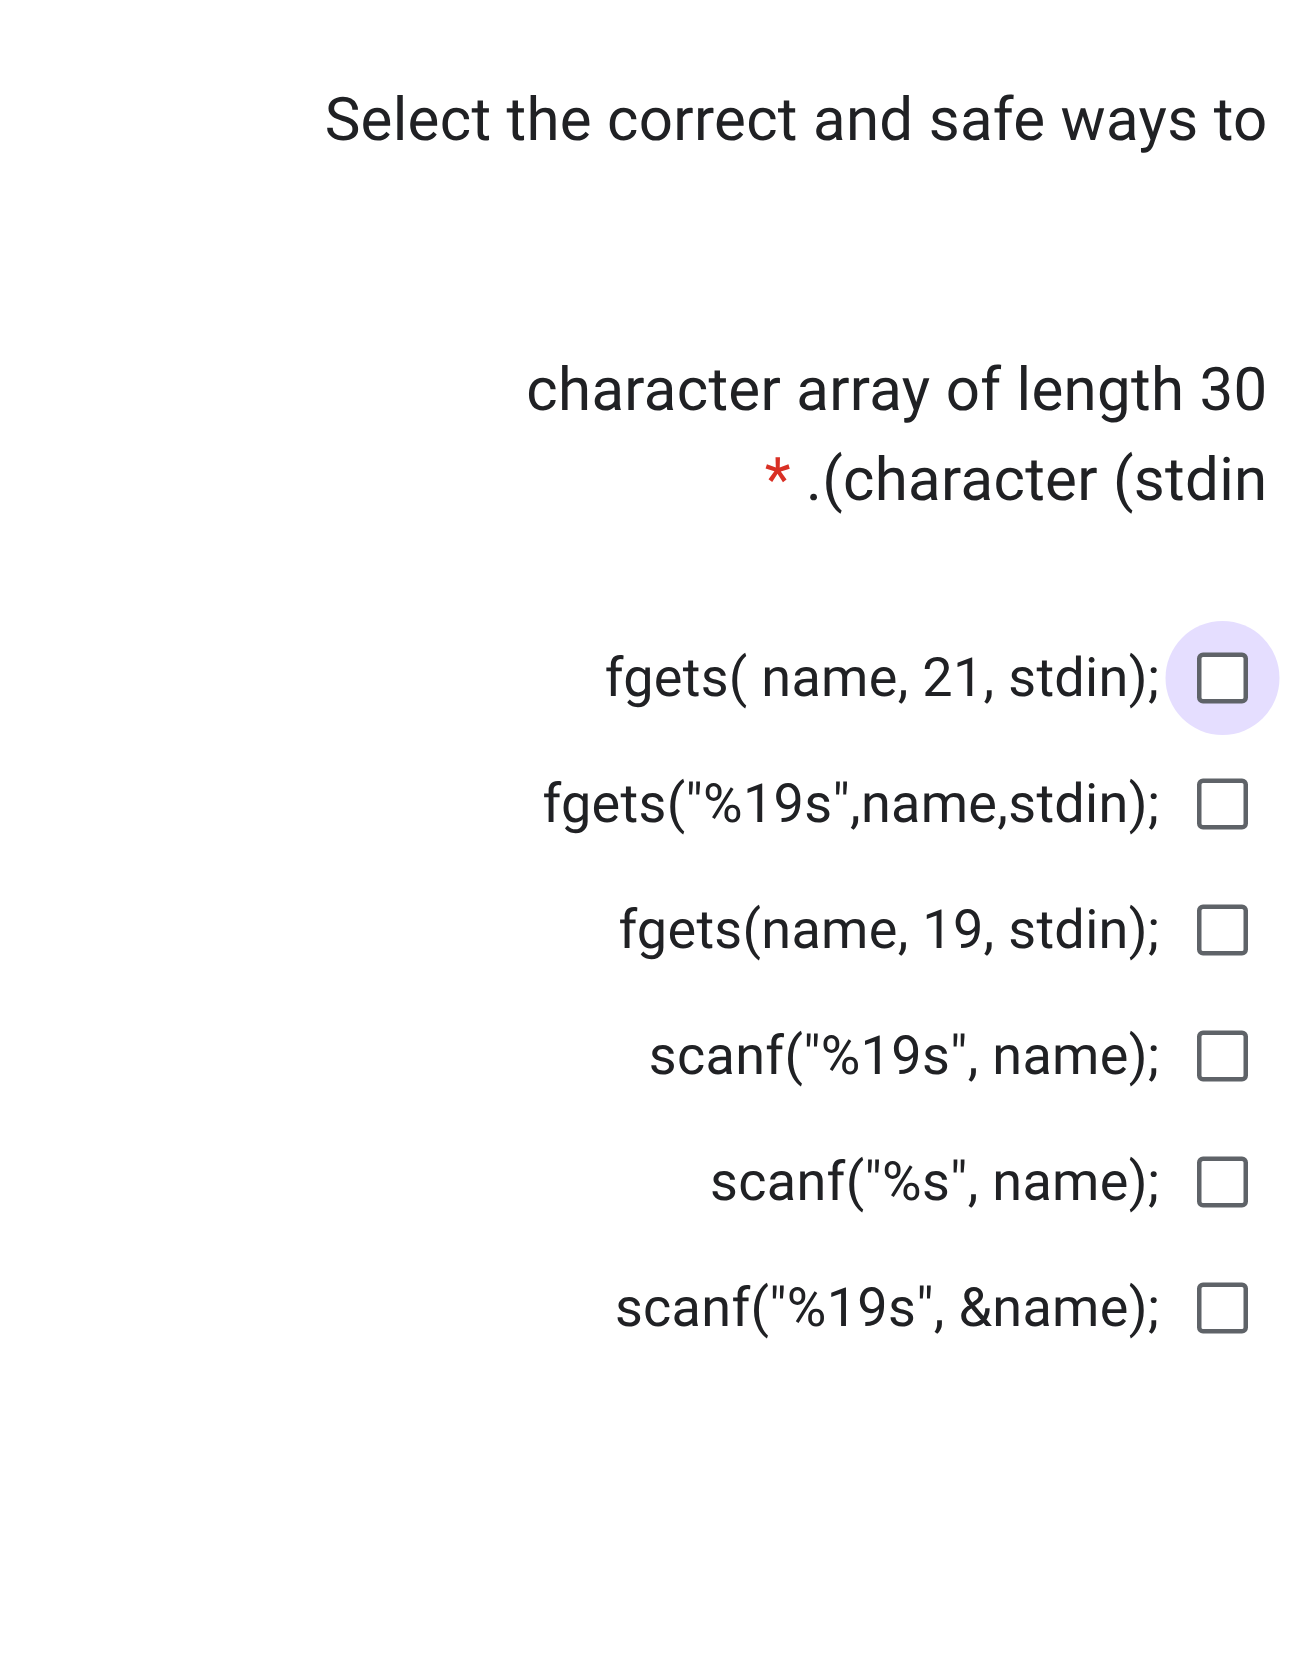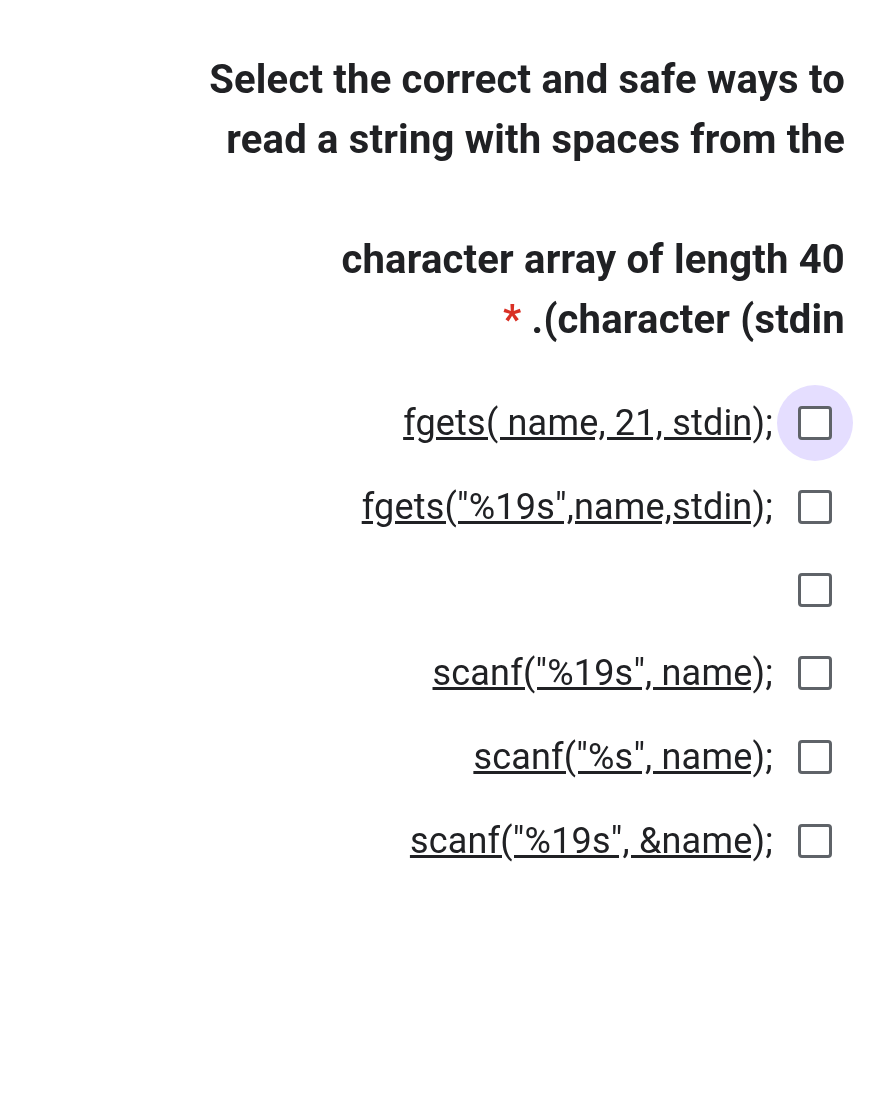--- a/index.html
+++ b/index.html
@@ -13,33 +13,32 @@
       width: 875px;
       height: 1106px;
       padding: 50px 30px 30px 30px;
       color: #202124;
     }
     .question-text {
       font-size: 40px;
       line-height: 1.5;
       text-align: right;
       letter-spacing: 0.2px;
-      margin-bottom: 52px;
+      margin-bottom: 81px;
       color: #202124;
-      font-weight: 700;
+      font-weight: 400;
     }
     .required-asterisk {
       color: #d93025;
     }
     .options-container {
       display: flex;
       flex-direction: column;
       gap: 42px;
       padding-right: 10px;
-      text-decoration: underline;
     }
     .option-row {
       display: flex;
       align-items: center;
       justify-content: flex-end;
       gap: 22px;
     }
     .option-label {
       font-size: 36px;
       color: #202124;
@@ -71,41 +70,42 @@
       border-radius: 4px;
       background: #ffffff;
       cursor: pointer;
     }
   </style>
 </head>
 <body>
 
 <div class="question-text">
   <span>Select the correct and safe ways to</span><br>
-  <span>read a string with spaces from the</span><br>
   <br>
-  <span>character array of length 40</span><br>
+  <br>
+  <span>character array of length 30</span><br>
   <span class="required-asterisk">*</span>
   <span>.(character (stdin</span>
 </div>
 
 <div class="options-container">
   <div class="option-row">
     <span class="option-label">fgets( name, 21, stdin);</span>
     <div class="checkbox-wrapper highlighted">
       <div class="checkbox"></div>
     </div>
   </div>
   <div class="option-row">
     <span class="option-label">fgets("%19s",name,stdin);</span>
     <div class="checkbox-wrapper">
       <div class="checkbox"></div>
     </div>
   </div>
   <div class="option-row">
+    <span class="option-label">fgets(name, 19, stdin);</span>
     <div class="checkbox-wrapper">
       <div class="checkbox"></div>
     </div>
   </div>
   <div class="option-row">
     <span class="option-label">scanf("%19s", name);</span>
     <div class="checkbox-wrapper">
       <div class="checkbox"></div>
     </div>
   </div>

